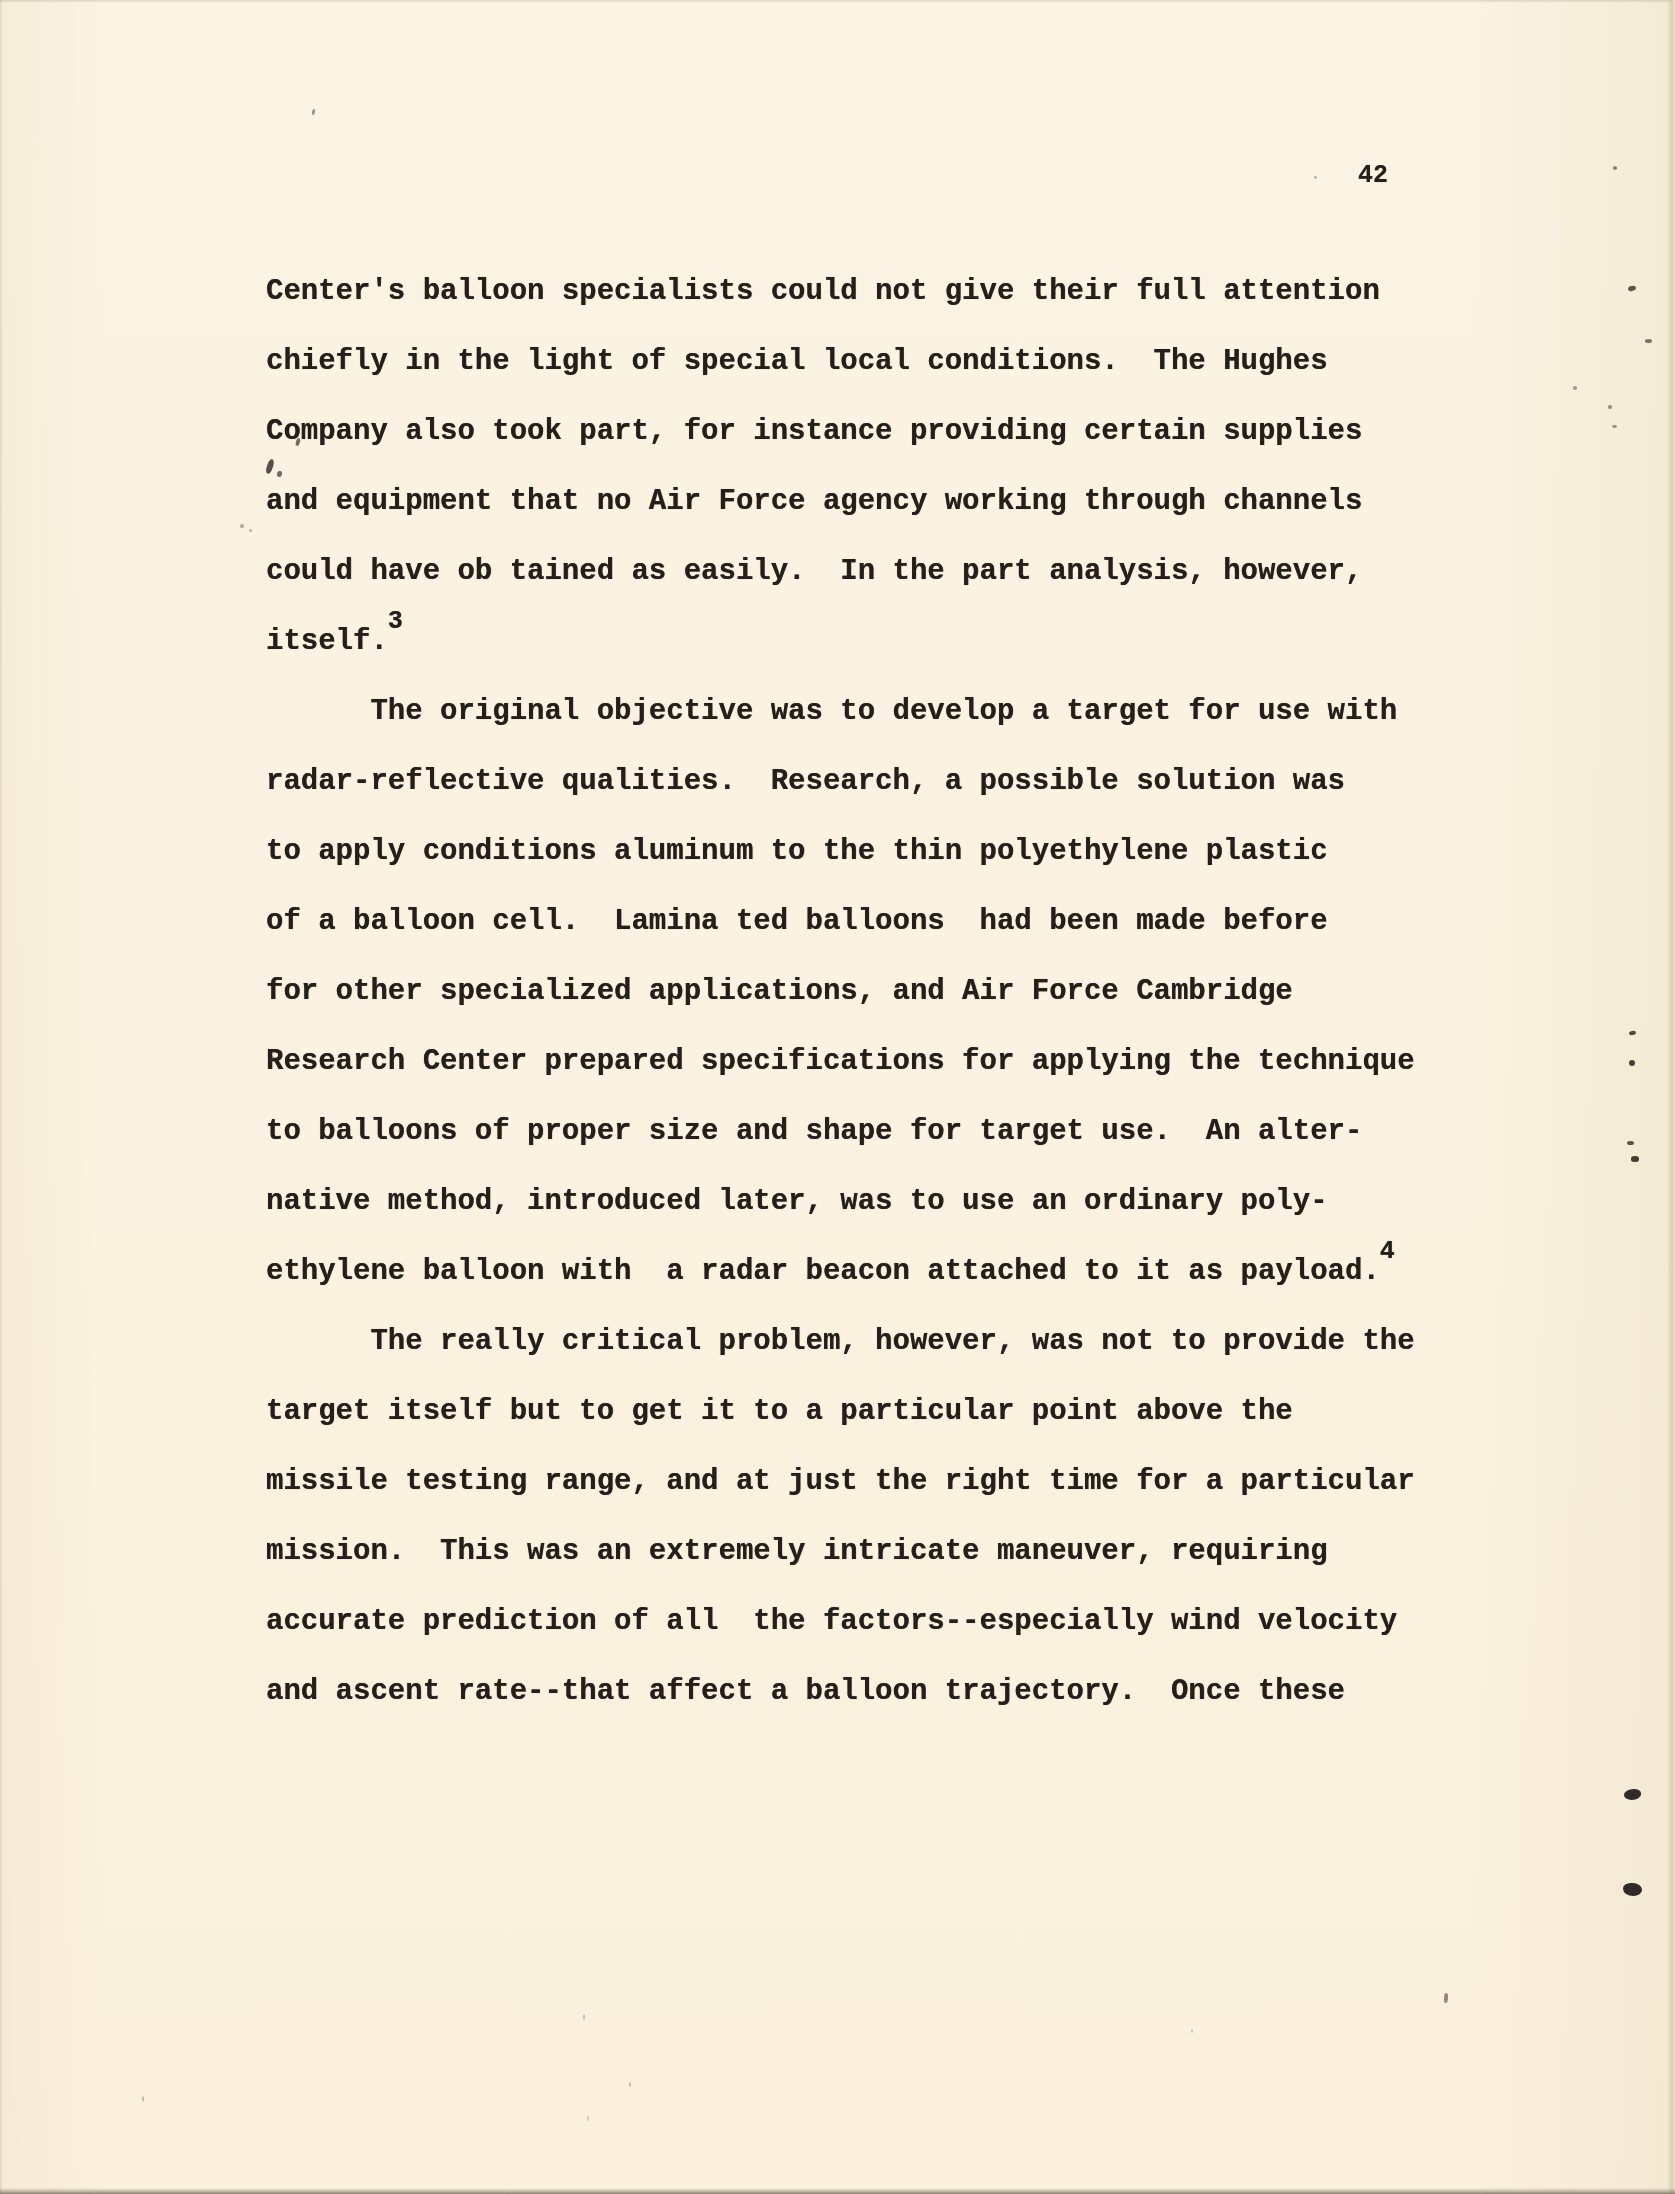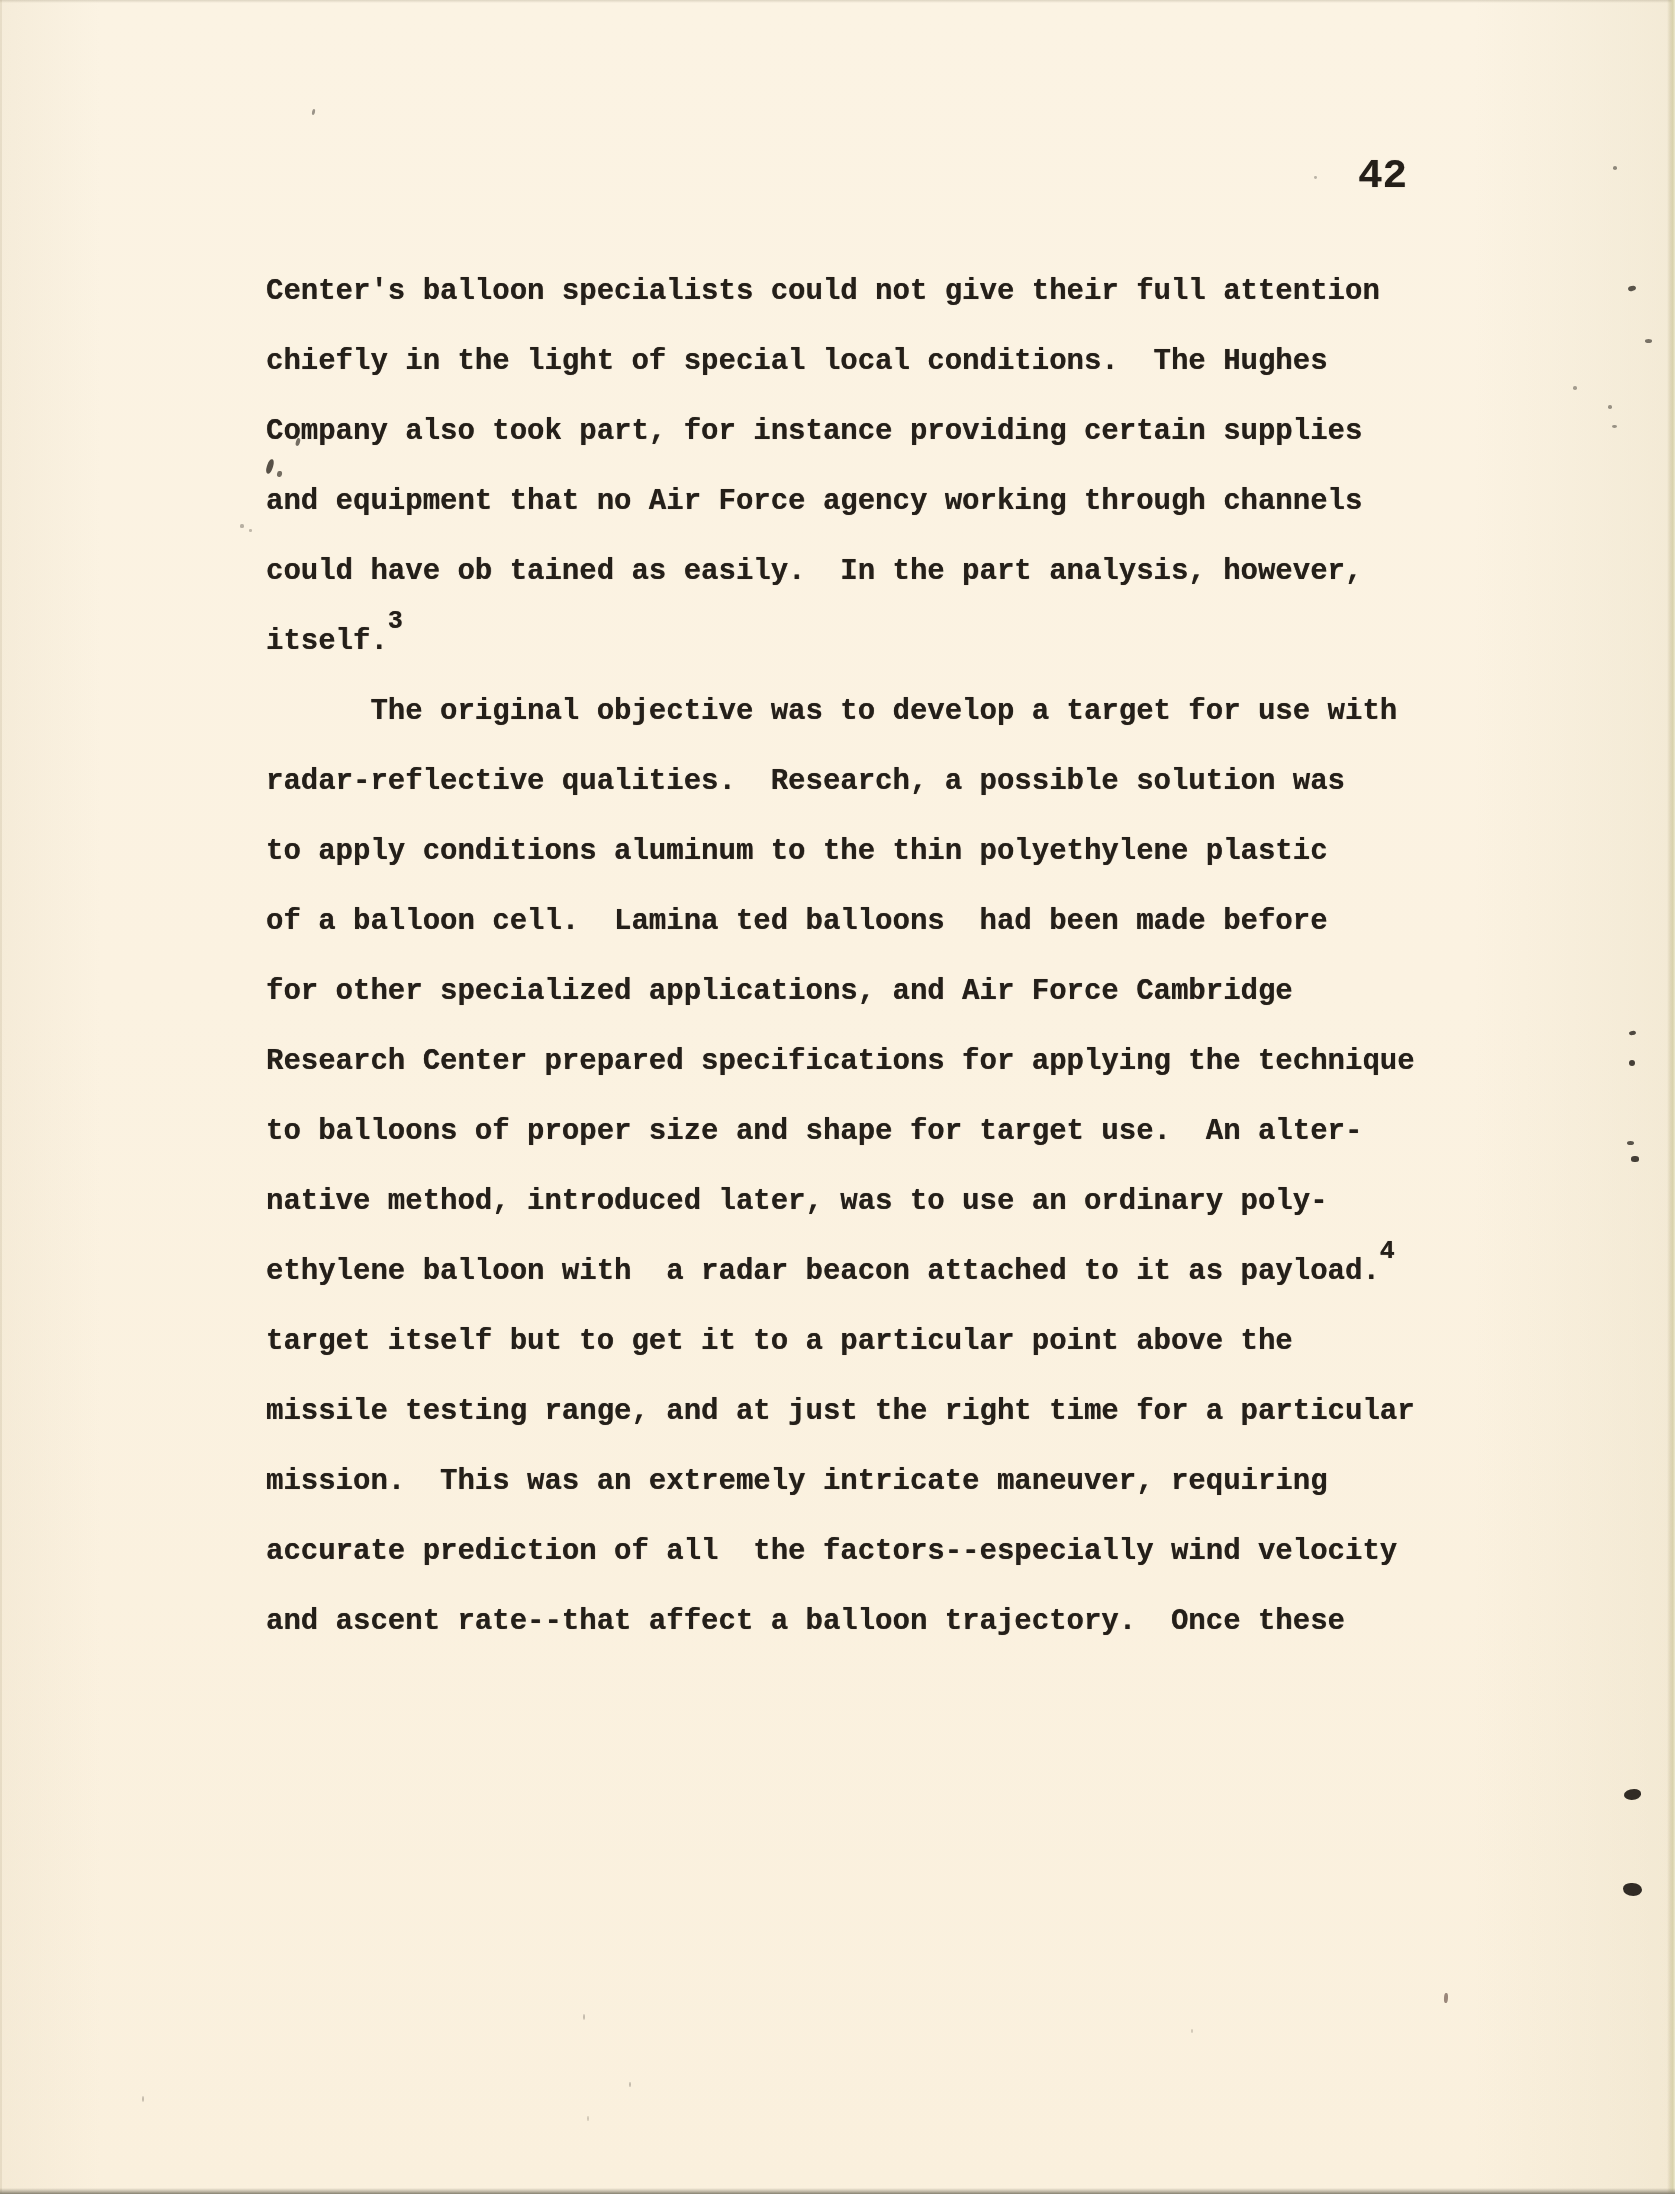--- a/index.html
+++ b/index.html
@@ -15,21 +15,21 @@
     background:
       linear-gradient(90deg, rgba(232,220,196,0.30) 0%, rgba(232,220,196,0.0) 6%,
                       rgba(255,255,255,0.0) 88%, rgba(228,218,190,0.35) 100%),
       linear-gradient(180deg, #fbf3e3 0%, #fbf2e1 45%, #faf0dd 100%);
     font-family: "Liberation Mono", "DejaVu Sans Mono", monospace;
   }
   .page-number {
     position: absolute;
     left: 1358px;
     top: 155px;
-    font-size: 41px;
+    font-size: 25px;
     line-height: 42px;
     font-weight: bold;
     color: #241f19;
     text-shadow: 0 0 0.7px rgba(36,31,25,0.55);
   }
   .text-block {
     position: absolute;
     left: 266px;
     top: 257px;
     width: 1214px;
@@ -100,20 +100,21 @@
     <div class="line"><span>itself.</span><span class="sup">3</span></div>
     <div class="line"><span>      The original objective was to develop a target for use with</span><span class="sup"></span></div>
     <div class="line"><span>radar-reflective qualities.  Research, a possible solution was</span><span class="sup"></span></div>
     <div class="line"><span>to apply conditions aluminum to the thin polyethylene plastic</span><span class="sup"></span></div>
     <div class="line"><span>of a balloon cell.  Lamina ted balloons  had been made before</span><span class="sup"></span></div>
     <div class="line"><span>for other specialized applications, and Air Force Cambridge</span><span class="sup"></span></div>
     <div class="line"><span>Research Center prepared specifications for applying the technique</span><span class="sup"></span></div>
     <div class="line"><span>to balloons of proper size and shape for target use.  An alter-</span><span class="sup"></span></div>
     <div class="line"><span>native method, introduced later, was to use an ordinary poly-</span><span class="sup"></span></div>
     <div class="line"><span>ethylene balloon with  a radar beacon attached to it as payload.</span><span class="sup">4</span></div>
+    <div class="line"><span>      The really critical problem, however, was not to provide the</span><span class="sup"></span></div>
     <div class="line"><span>target itself but to get it to a particular point above the</span><span class="sup"></span></div>
     <div class="line"><span>missile testing range, and at just the right time for a particular</span><span class="sup"></span></div>
     <div class="line"><span>mission.  This was an extremely intricate maneuver, requiring</span><span class="sup"></span></div>
     <div class="line"><span>accurate prediction of all  the factors--especially wind velocity</span><span class="sup"></span></div>
     <div class="line"><span>and ascent rate--that affect a balloon trajectory.  Once these</span><span class="sup"></span></div>
   </div>
 
   <div class="pencil" style="left:267px; top:459px; width:6.3px; height:14.6px; opacity:.85; transform:rotate(18deg);"></div>
   <div class="pencil" style="left:277px; top:471px; width:4.9px; height:6.3px; opacity:.7; transform:rotate(10deg);"></div>
   <div class="pencil" style="left:240px; top:524px; width:3.5px; height:3.5px; opacity:.35;"></div>

